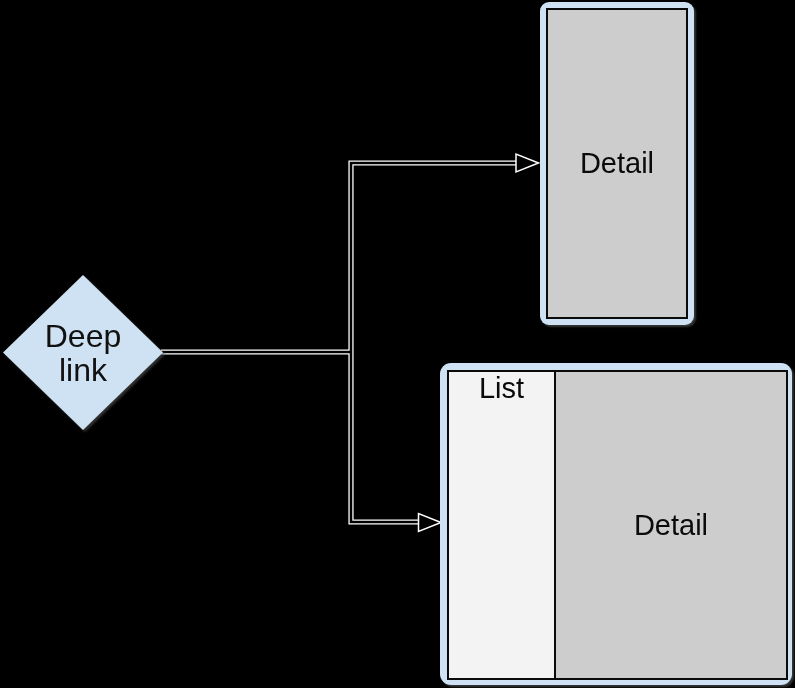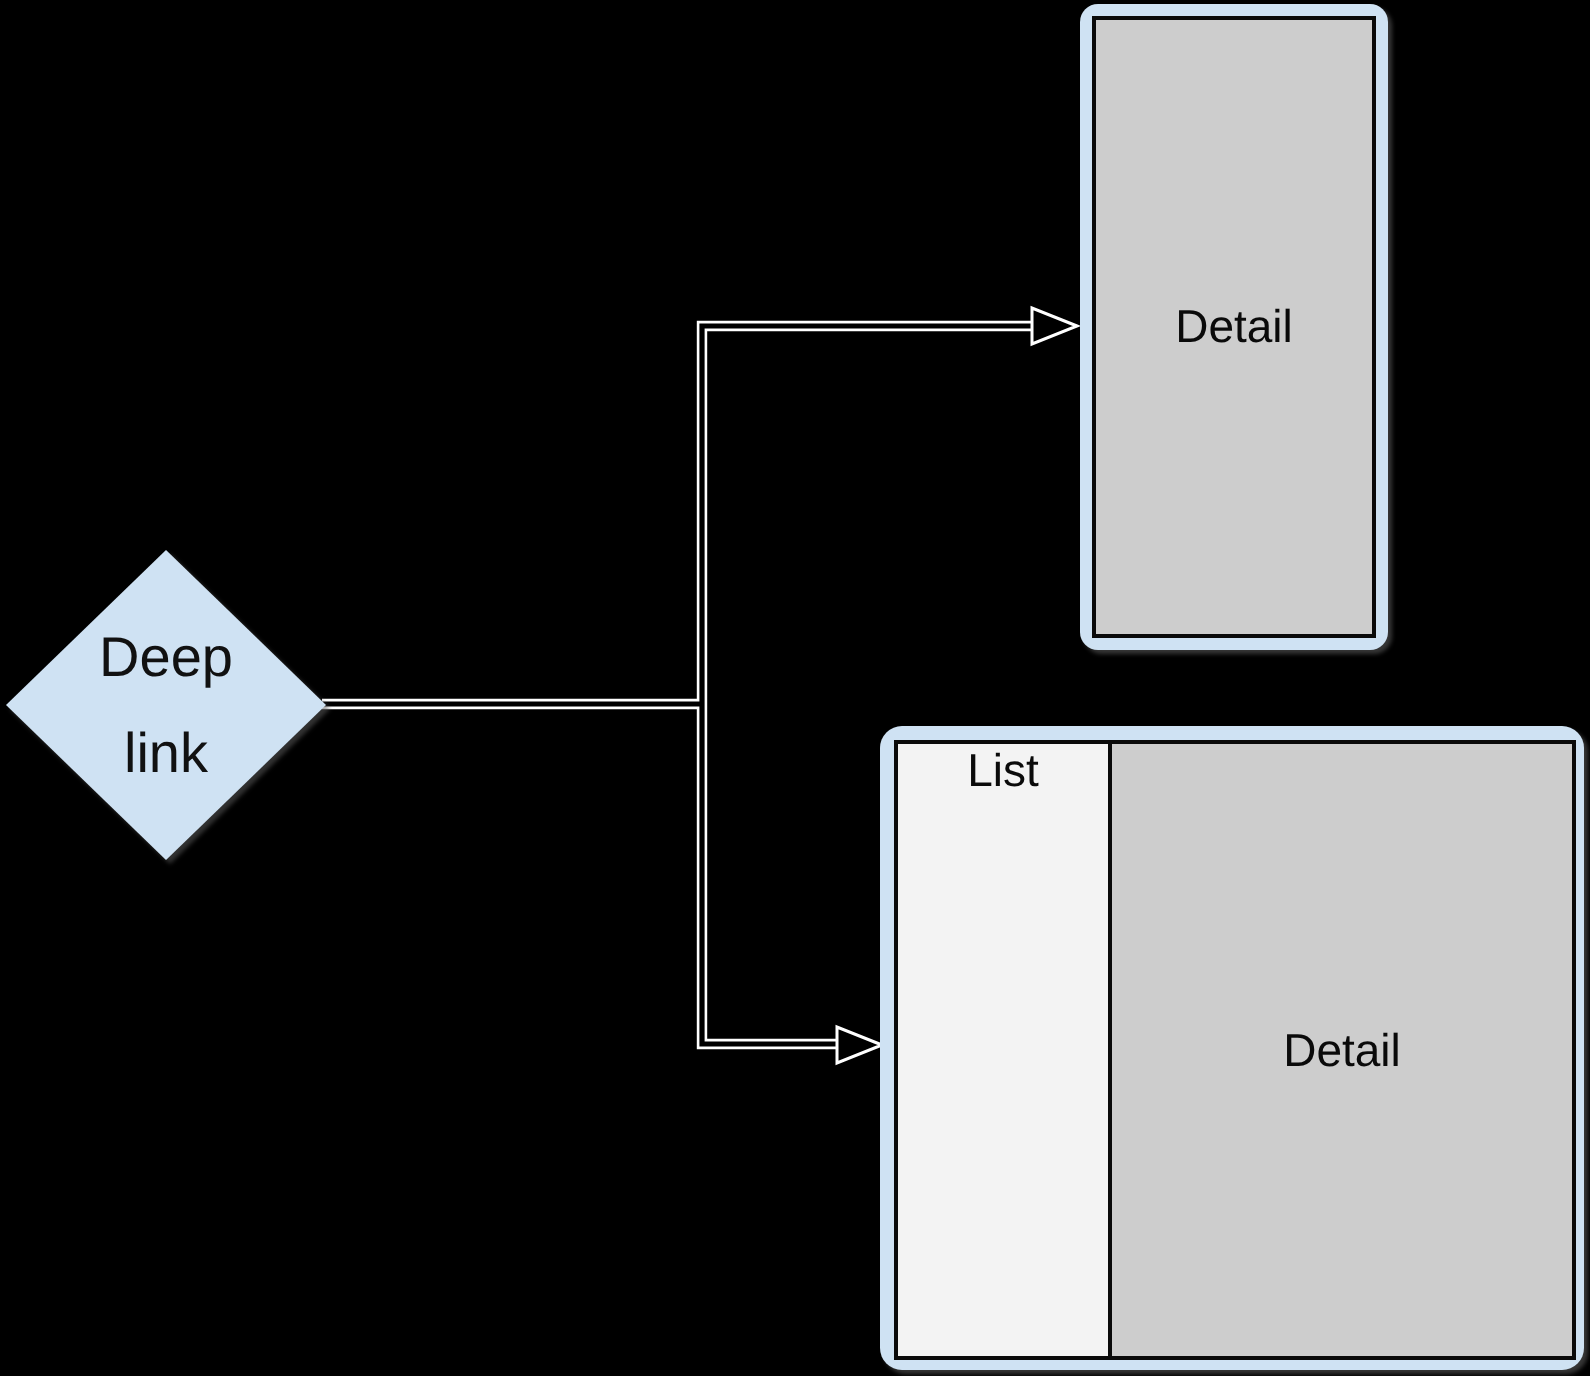--- a/index.html
+++ b/index.html
@@ -19,21 +19,21 @@
     filter:drop-shadow(2px 2px 1px rgba(90,90,90,0.55));
   }
   .diamond{
     width:100%;height:100%;
     clip-path:polygon(50% 0,100% 50%,50% 100%,0 50%);
     background:#cfe2f3;
     display:flex;align-items:center;justify-content:center;
   }
   .diamond-label{
     width:100px;text-align:center;
-    font-size:28px;line-height:48px;color:#111;
+    font-size:32px;line-height:34px;color:#111;
   }
 
   
   #phone{
     left:540px;top:2px;width:154px;height:323px;
     background:#cfe2f3;border-radius:9px;
     box-shadow:2px 2px 2px rgba(90,90,90,0.6);
   }
   #phone-screen{
     position:absolute;left:6px;top:6px;width:138px;height:307px;
@@ -54,21 +54,21 @@
   }
   #list-pane{
     width:105px;background:#f3f3f3;border-right:2px solid #0a0a0a;
     display:flex;align-items:flex-start;justify-content:center;
   }
   #detail-pane{
     flex:1;background:#cdcdcd;
     display:flex;align-items:center;justify-content:center;
   }
 
-  .screen-label{font-size:23px;color:#0a0a0a;}
+  .screen-label{font-size:29px;color:#0a0a0a;}
 
   
   #connector-layer{left:0;top:0;pointer-events:none;}
 </style>
 </head>
 <body>
 
 <div id="canvas">
 
   <svg id="connector-layer" class="abs" width="795" height="688" viewBox="0 0 795 688">

